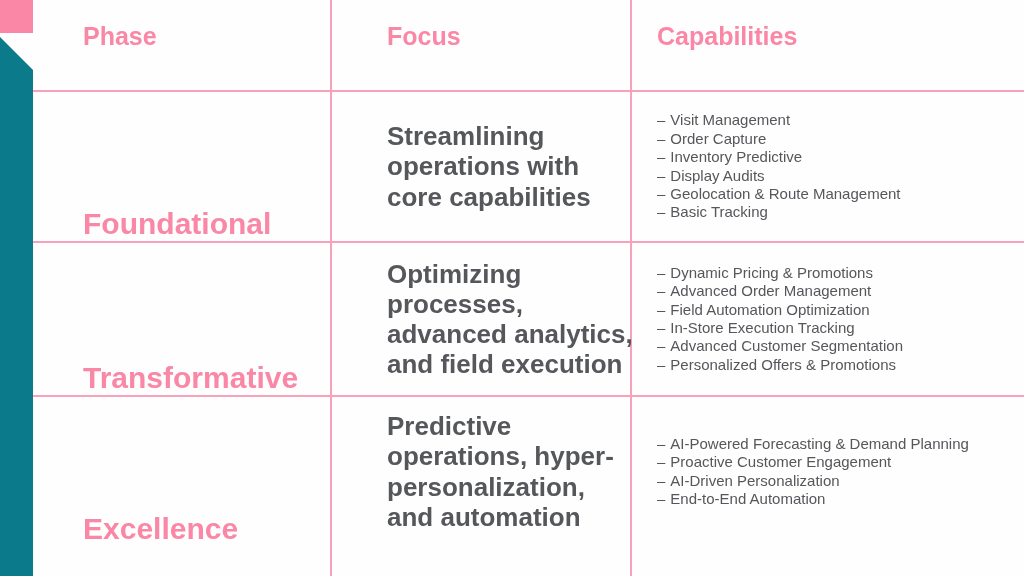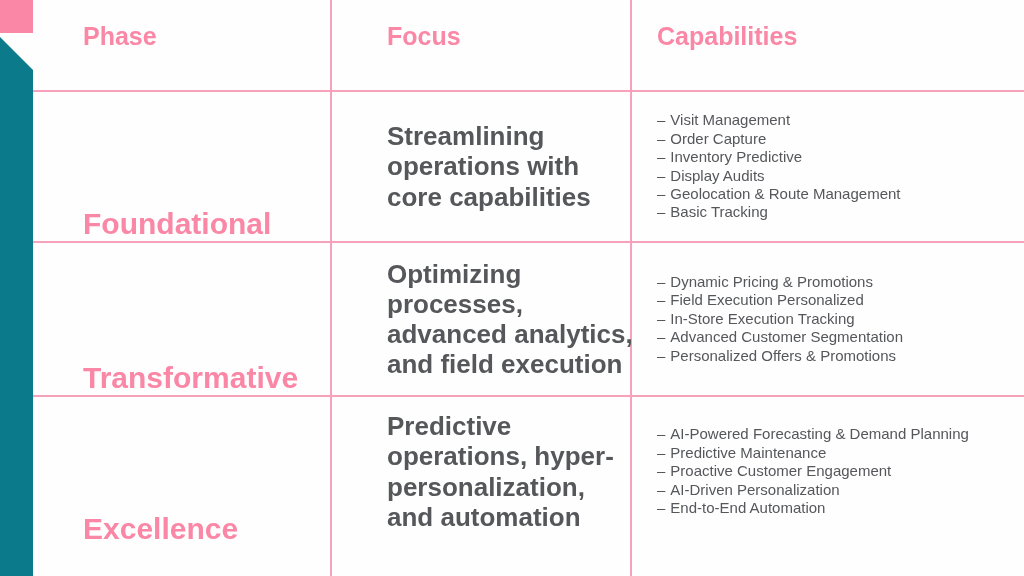--- a/index.html
+++ b/index.html
@@ -127,23 +127,26 @@
   </div>
   <div class="cell focus-cell col-focus row-2">
     <span>Optimizing processes, advanced analytics, and field execution</span>
   </div>
   <div class="cell caps-cell col-caps row-2">
 
       <div class="cap-line">
         <span class="dash">–</span><span class="cap-text">Dynamic Pricing &amp; Promotions</span>
       </div>
 
+      <div class="cap-line">
+        <span class="dash">–</span><span class="cap-text">Advanced Order Management</span>
+      </div>
 
       <div class="cap-line">
-        <span class="dash">–</span><span class="cap-text">Field Execution Personalized</span>
+        <span class="dash">–</span><span class="cap-text">Field Automation Optimization</span>
       </div>
 
       <div class="cap-line">
         <span class="dash">–</span><span class="cap-text">In-Store Execution Tracking</span>
       </div>
 
       <div class="cap-line">
         <span class="dash">–</span><span class="cap-text">Advanced Customer Segmentation</span>
       </div>
 
@@ -157,23 +160,20 @@
   </div>
   <div class="cell focus-cell col-focus row-3">
     <span>Predictive operations, hyper-personalization, and automation</span>
   </div>
   <div class="cell caps-cell col-caps row-3">
 
       <div class="cap-line">
         <span class="dash">–</span><span class="cap-text">AI-Powered Forecasting &amp; Demand Planning</span>
       </div>
 
-      <div class="cap-line">
-        <span class="dash">–</span><span class="cap-text">Predictive Maintenance</span>
-      </div>
 
       <div class="cap-line">
         <span class="dash">–</span><span class="cap-text">Proactive Customer Engagement</span>
       </div>
 
       <div class="cap-line">
         <span class="dash">–</span><span class="cap-text">AI-Driven Personalization</span>
       </div>
 
 

